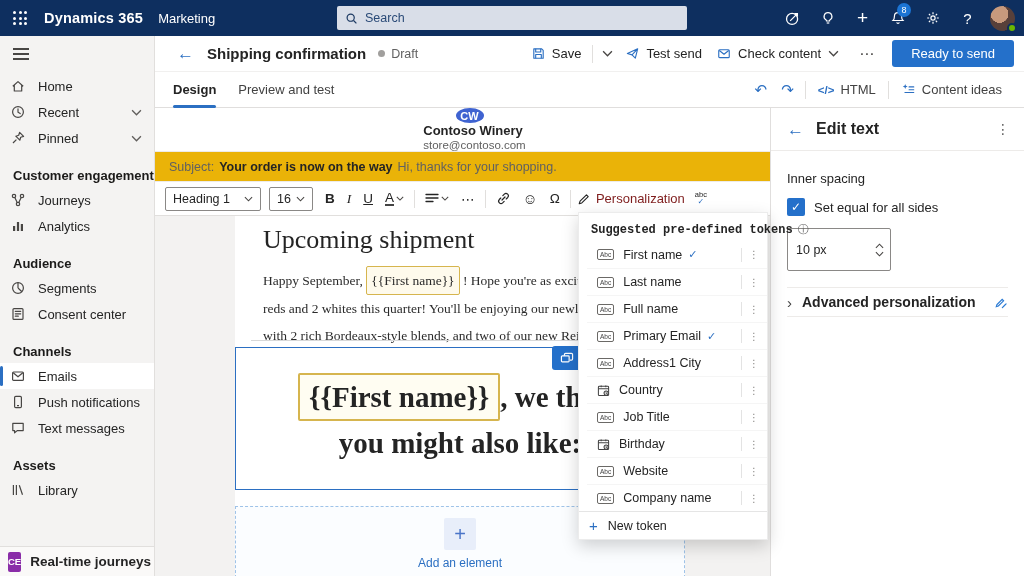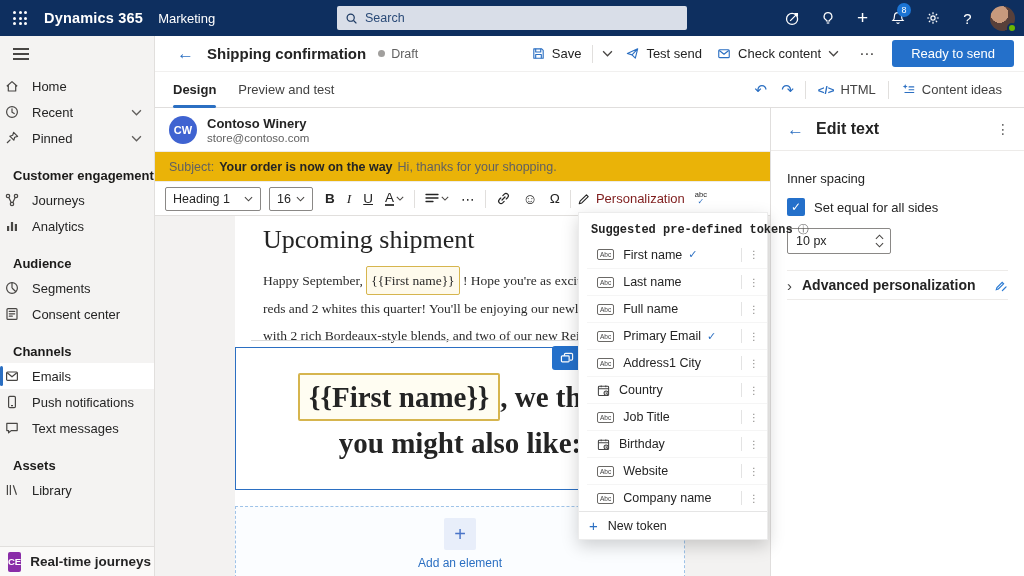--- a/index.html
+++ b/index.html
@@ -20,21 +20,21 @@
   .tb-ic { width:35px; height:36px; display:flex; align-items:center; justify-content:center; color:#fff; position:relative; cursor:pointer; font-size:15px; }
   .tb-badge { position:absolute; top:3px; right:4px; min-width:14px; height:14px; border-radius:7px; background:#1b74d4; color:#fff; font-size:9px; line-height:14px; text-align:center; padding:0 3px; }
   .avatar { width:25px; height:25px; border-radius:50%; background:radial-gradient(circle at 38% 32%, #c89a7d 0 38%, #58403a 39% 75%, #3a2c28 76%); position:relative; }
   .presence { position:absolute; right:-2px; bottom:-2px; width:10px; height:10px; border-radius:50%; background:#6bb700; border:2px solid #0e2f5f; }
 
   
   #sidebar { position:absolute; left:0; top:36px; width:155px; height:540px; background:#f4f3f2; border-right:1px solid #e1dfdd; }
   .hamburger { padding:12px 0 2px 13px; cursor:pointer; }
   .hamburger i { display:block; width:16px; height:2px; background:#484644; margin-bottom:3px; }
   .nav-list { padding-top:8px; }
-  .nav-item { height:26px; display:flex; align-items:center; padding-left:4px; cursor:pointer; position:relative; color:#242424; }
+  .nav-item { height:26px; display:flex; align-items:center; padding-left:10px; cursor:pointer; position:relative; color:#242424; }
   .nav-item .nicon { width:16px; height:16px; color:#484644; flex:none; }
   .nav-item .nlabel { margin-left:12px; font-size:13px; white-space:nowrap; }
   .nav-item .nchev { position:absolute; right:12px; color:#605e5c; }
   .nav-item.active { background:#fff; }
   .nav-item.active::before { content:""; position:absolute; left:0; top:3px; bottom:3px; width:3px; background:#2b6fc2; border-radius:2px; }
   .sec-header { margin-top:14px; height:22px; line-height:22px; padding-left:13px; font-weight:700; font-size:13px; color:#1b1a19; white-space:nowrap; }
   .switcher { position:absolute; left:0; right:0; bottom:0; height:30px; background:#faf9f8; border-top:1px solid #e1dfdd; display:flex; align-items:center; padding-left:8px; cursor:pointer; }
   .sw-badge { width:20px; height:20px; border-radius:2px; background:#8a2da8; color:#fff; font-size:9.5px; font-weight:700; display:flex; align-items:center; justify-content:center; }
   .sw-label { margin-left:9px; font-size:13.5px; font-weight:700; color:#242424; white-space:nowrap; }
   .sw-chev { margin-left:6px; color:#484644; }
@@ -61,21 +61,21 @@
   .tab + .tab { margin-left:22px; }
   .tab-right { margin-left:auto; display:flex; align-items:center; padding-right:14px; }
   .hist-ic { color:#2b6fc2; font-size:15px; margin:0 7px; cursor:pointer; }
   .code-ic { color:#2b6fc2; font-size:11.5px; font-weight:700; margin-right:6px; }
   .tr-label { color:#424242; font-size:13px; cursor:pointer; }
   .spark-ic { color:#2b6fc2; margin-right:6px; }
   .tr-group { display:flex; align-items:center; margin:0 8px; cursor:pointer; }
 
   
   #editor { position:absolute; left:155px; top:108px; width:615px; height:468px; background:#f3f2f1; overflow:hidden; }
-  .from-row { position:absolute; left:0; top:0; width:615px; height:44px; background:#fff; border-bottom:1px solid #edebe9; display:flex; align-items:center; padding-left:14px; }
+  .from-row { position:absolute; left:0; top:0; width:615px; height:44px; background:#fff; border-bottom:1px solid #edebe9; display:flex; align-items:center; padding-left:14px;flex-direction:column; }
   .cw-avatar { width:28px; height:28px; border-radius:50%; background:#3f63d1; color:#fff; font-size:11px; font-weight:600; display:flex; align-items:center; justify-content:center; }
   .from-meta { margin-left:10px; }
   .from-name { font-size:13px; font-weight:600; color:#242424; }
   .from-addr { font-size:11.5px; color:#616161; margin-top:1px; }
   .subject-row { position:absolute; left:0; top:44px; width:615px; height:30px; background:#eab308; border-bottom:1px solid #edebe9; display:flex; align-items:center; padding-left:14px; font-size:12.5px; color:#616161; white-space:nowrap; }
   .subj-bold { font-weight:700; color:#242424; margin-left:5px; }
   .subj-prev { margin-left:5px; }
   .fmt-toolbar { position:absolute; left:0; top:74px; width:615px; height:34px; background:#fff; border-bottom:1px solid #e1dfdd; display:flex; align-items:center; padding:0 10px; }
   .sel-box { height:24px; border:1px solid #8a8886; border-radius:2px; display:flex; align-items:center; padding:0 7px; font-size:12.5px; color:#242424; cursor:pointer; background:#fff; }
   .sel-box .schev { margin-left:auto; color:#484644; }
@@ -108,21 +108,21 @@
   
   #panel { position:absolute; left:770px; top:108px; width:254px; height:468px; background:#fff; border-left:1px solid #e0dedd; }
   .pn-header { height:43px; border-bottom:1px solid #edebe9; display:flex; align-items:center; padding:0 14px; }
   .pn-title { margin-left:12px; font-size:16px; font-weight:700; color:#242424; }
   .pn-dots { margin-left:auto; color:#616161; font-size:14px; cursor:pointer; }
   .pn-body { padding:20px 16px 0; }
   .pn-label { font-size:13px; color:#242424; }
   .chk-row { margin-top:12px; display:flex; align-items:center; cursor:pointer; }
   .chk-box { width:18px; height:18px; border-radius:2px; background:#2470ca; color:#fff; font-size:12px; display:flex; align-items:center; justify-content:center; }
   .chk-label { margin-left:9px; font-size:13px; color:#242424; }
-  .spin { margin-top:12px; width:104px; height:26px; border:1px solid #8a8886; border-radius:2px; display:flex; align-items:center; padding:0 6px 0 8px; }
+  .spin { margin-top:12px; width:104px; height:43px; border:1px solid #8a8886; border-radius:2px; display:flex; align-items:center; padding:0 6px 0 8px; }
   .spin input { border:none; outline:none; width:58px; font-size:12.5px; color:#242424; font-family:inherit; }
   .spin-arrows { margin-left:auto; display:flex; flex-direction:column; color:#484644; cursor:pointer; }
   .pn-div { margin-top:16px; border-top:1px solid #edebe9; }
   .adv-row { height:29px; display:flex; align-items:center; cursor:pointer; border-bottom:1px solid #edebe9; }
   .adv-chev { color:#424242; font-size:15px; }
   .adv-label { margin-left:10px; font-size:14px; font-weight:700; color:#242424; white-space:nowrap; }
   .adv-pen { margin-left:auto; color:#2b7bd4; }
 
   
   #tokenmenu { position:absolute; left:578px; top:212px; width:190px; background:#fff; border:1px solid #ececec; box-shadow:0 6px 16px rgba(0,0,0,.18); z-index:50; }

